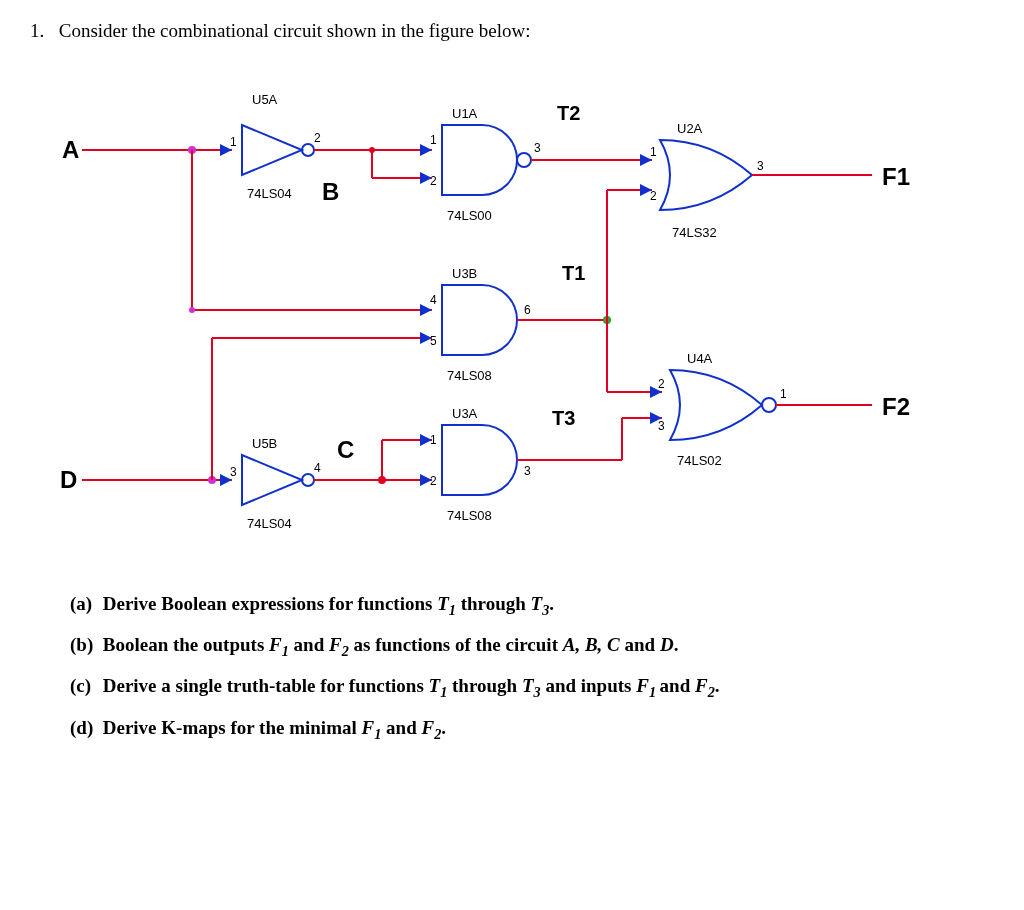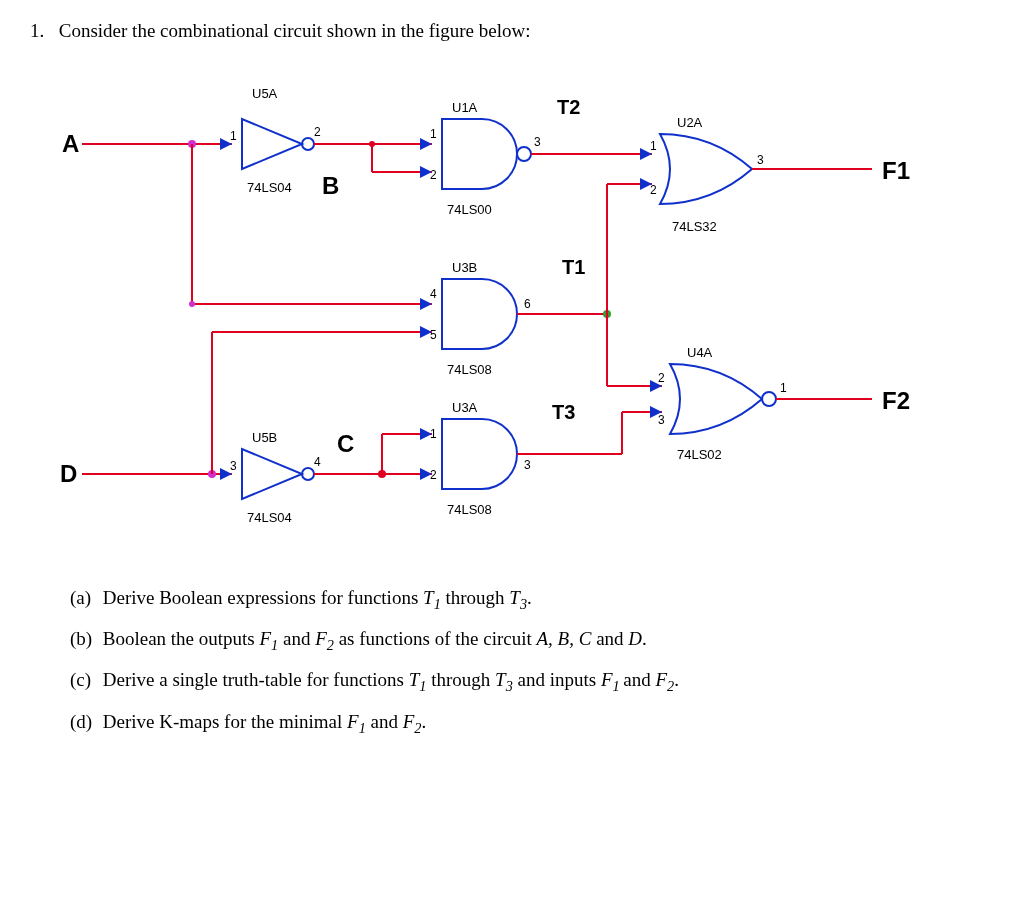--- a/index.html
+++ b/index.html
@@ -6,39 +6,40 @@
     margin: 0;
     padding: 20px 30px;
     font-family: "Times New Roman", Times, serif;
     font-size: 19px;
     color: #000;
     background: #fff;
     width: 1024px;
     box-sizing: border-box;
   }
   .question-intro {
-    margin-bottom: 22px;
+    margin-bottom: 28px;
   }
   .qnum {
     display: inline-block;
     width: 24px;
   }
   .diagram {
     width: 920px;
     height: 480px;
     position: relative;
     margin: 0 auto 40px auto;
   }
   .parts {
     margin-left: 40px;
   }
   .part {
     margin: 10px 0;
     line-height: 1.5;
     text-align: justify;
+    font-weight: bold;
   }
   .part-label {
     display: inline-block;
     width: 28px;
   }
   .part-text { display: inline; }
   .sub { font-style: italic; }
   sub { font-size: 0.75em; }
   svg text {
     font-family: Arial, Helvetica, sans-serif;

